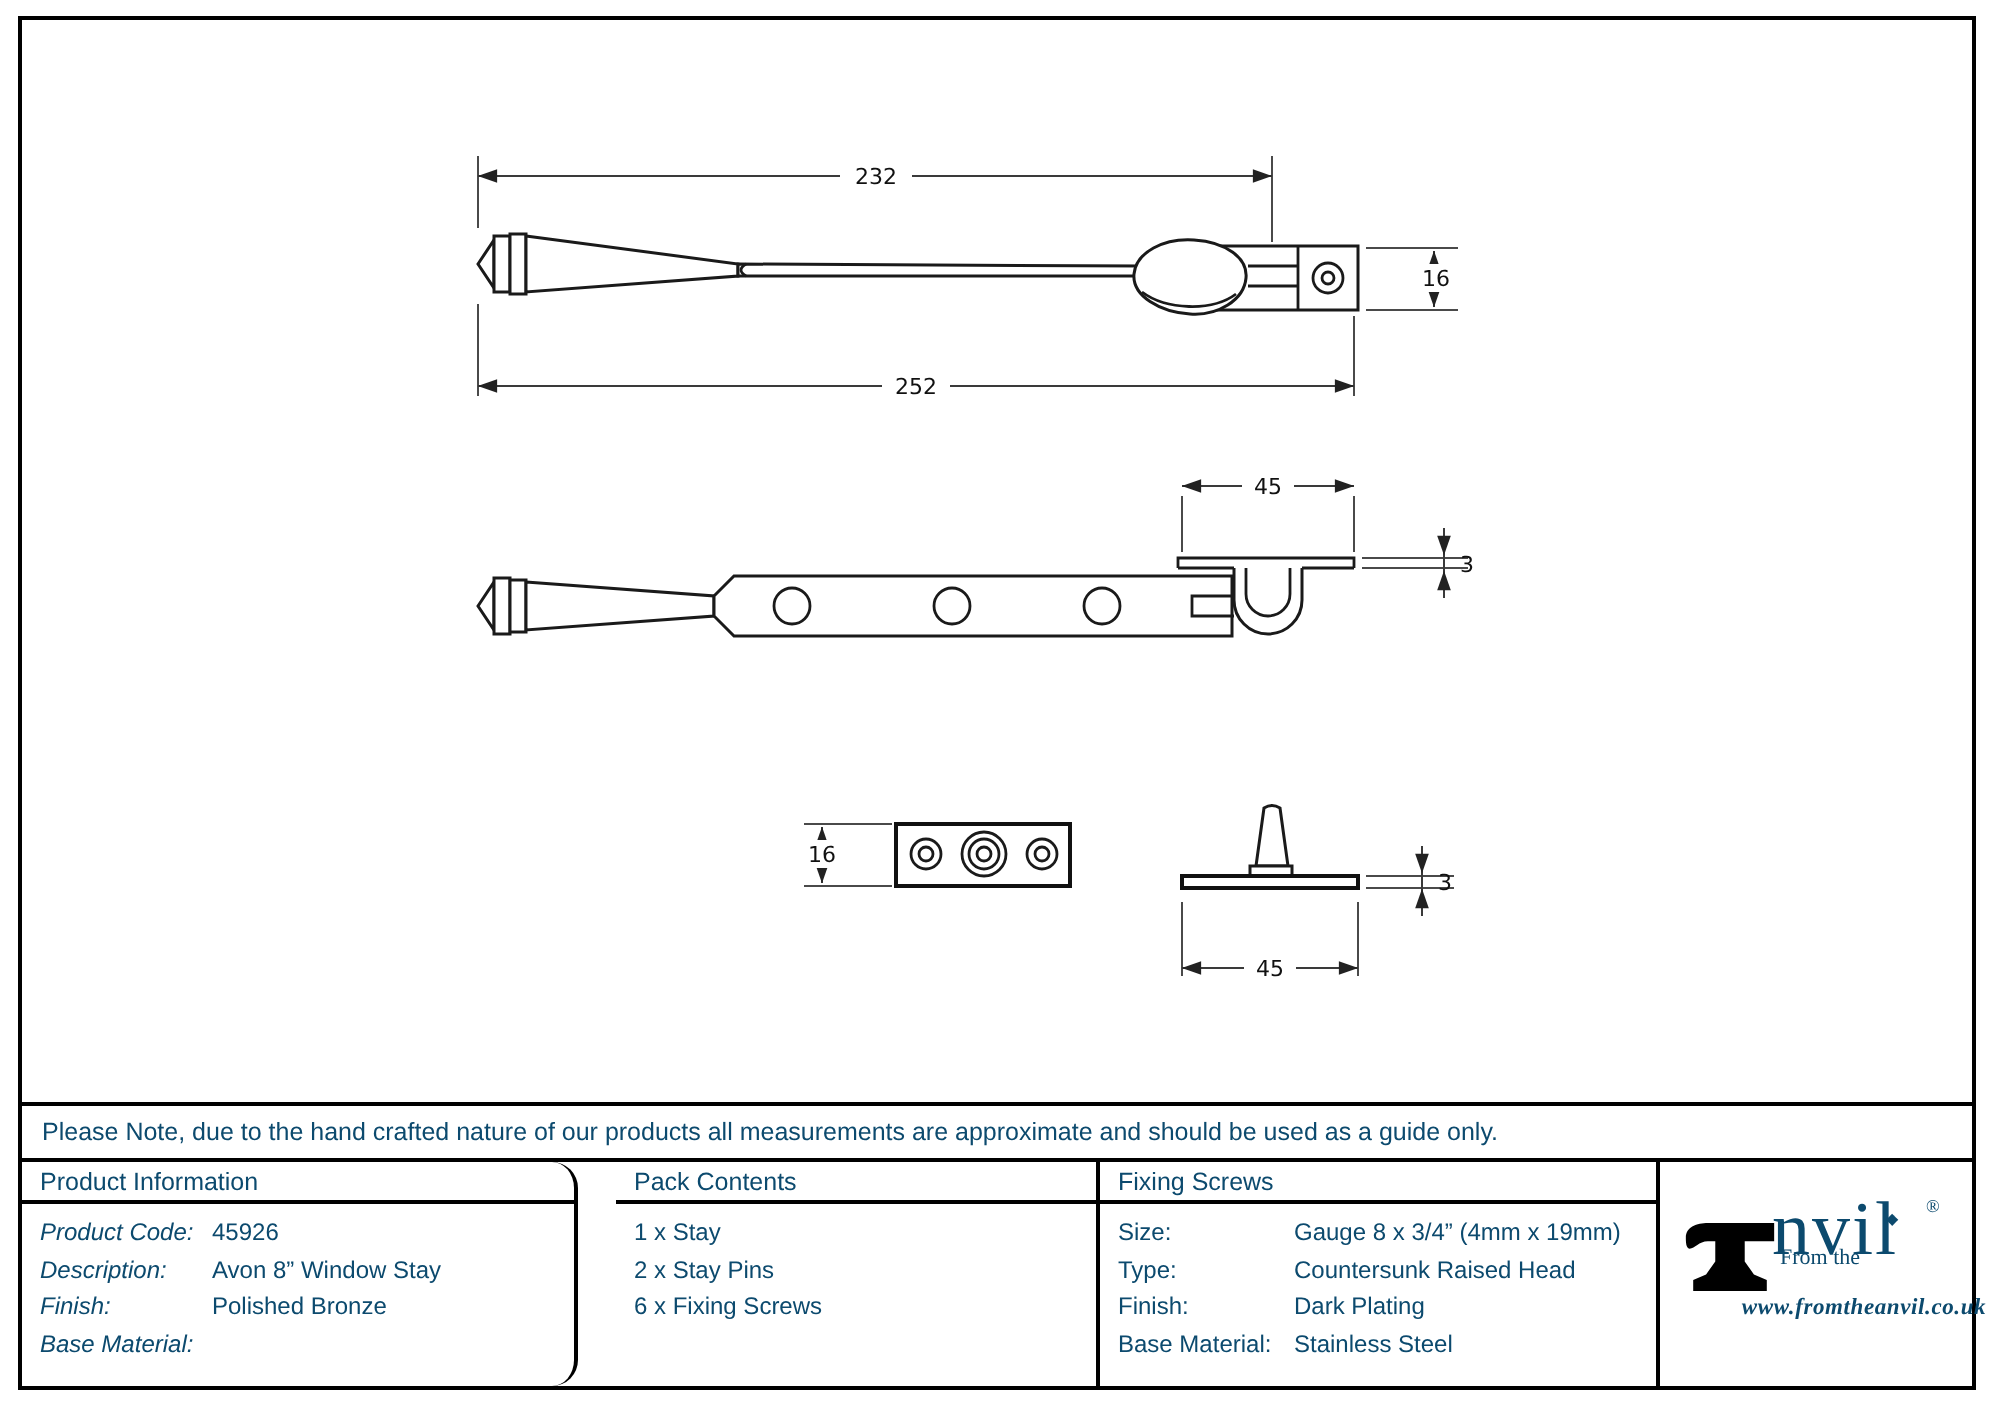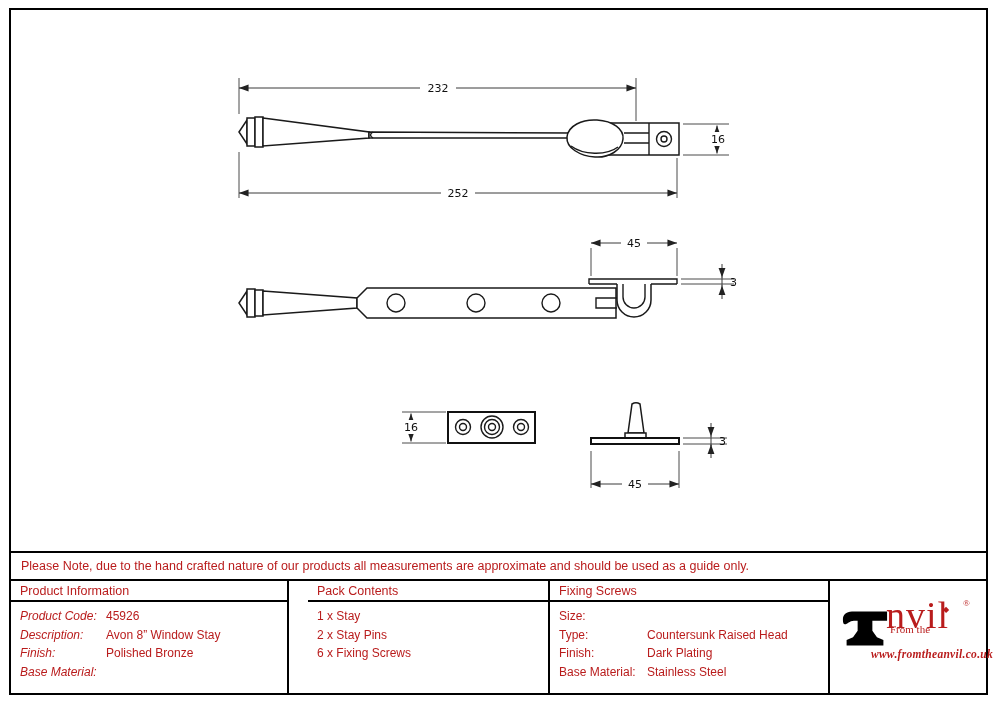--- a/index.html
+++ b/index.html
@@ -1,26 +1,26 @@
 <!DOCTYPE html>
 <html><head>
 <meta charset="utf-8">
 <style>
   html,body{margin:0;padding:0;background:#fff;}
-  .page{position:relative;width:1000px;height:703px;background:#fff;font-family:"Liberation Sans",sans-serif;color:#b91c1c;}
+  .page{position:relative;width:1000px;height:703px;background:#fff;font-family:"Liberation Sans",sans-serif;color:#0c4a6e;}
   .sheet{position:absolute;left:9px;top:8px;width:979px;height:687px;border:2px solid #000;box-sizing:border-box;display:flex;flex-direction:column;background:#fff;}
   .drawing-area{flex:1;position:relative;overflow:hidden;}
   .drawing-area svg{display:block;width:100%;height:100%;}
 
   .note-bar{height:30px;box-sizing:border-box;border-top:2px solid #000;border-bottom:2px solid #000;display:flex;align-items:center;padding-left:10px;font-size:12.5px;}
 
   .spec-table{height:112px;box-sizing:border-box;display:flex;font-size:12px;}
   .col{box-sizing:border-box;}
   .col-border{border-right:2px solid #000;}
-  .col1{width:278px;}
+  .col1{width:278px;border-radius:13px;}
   .col2{width:242px;margin-left:19px;}
   .col3{width:280px;}
   .col4{width:156px;display:flex;align-items:center;justify-content:center;}
   .col-header{height:21px;box-sizing:border-box;border-bottom:2px solid #000;display:flex;align-items:center;padding-left:9px;font-size:12.5px;}
   .col-body{padding:5px 4px 0 9px;}
   .kv-row{display:flex;line-height:18.5px;}
   .kv-label{width:86px;flex:none;font-style:italic;}
   .kv-label-wide{width:88px;flex:none;}
   .kv-value{flex:1;white-space:nowrap;}
   .list-row{line-height:18.5px;}
@@ -191,20 +191,21 @@
           <div class="list-row">2 x Stay Pins</div>
           <div class="list-row">6 x Fixing Screws</div>
         </div>
       </div>
 
       <div class="col col3 col-border">
         <div class="col-header">Fixing Screws</div>
         <div class="col-body">
           <div class="kv-row">
             <span class="kv-label-wide">Size:</span>
+            <span class="kv-value">Gauge 8 x 3/4” (4mm x 19mm)</span>
           </div>
           <div class="kv-row">
             <span class="kv-label-wide">Type:</span>
             <span class="kv-value">Countersunk Raised Head</span>
           </div>
           <div class="kv-row">
             <span class="kv-label-wide">Finish:</span>
             <span class="kv-value">Dark Plating</span>
           </div>
           <div class="kv-row">

